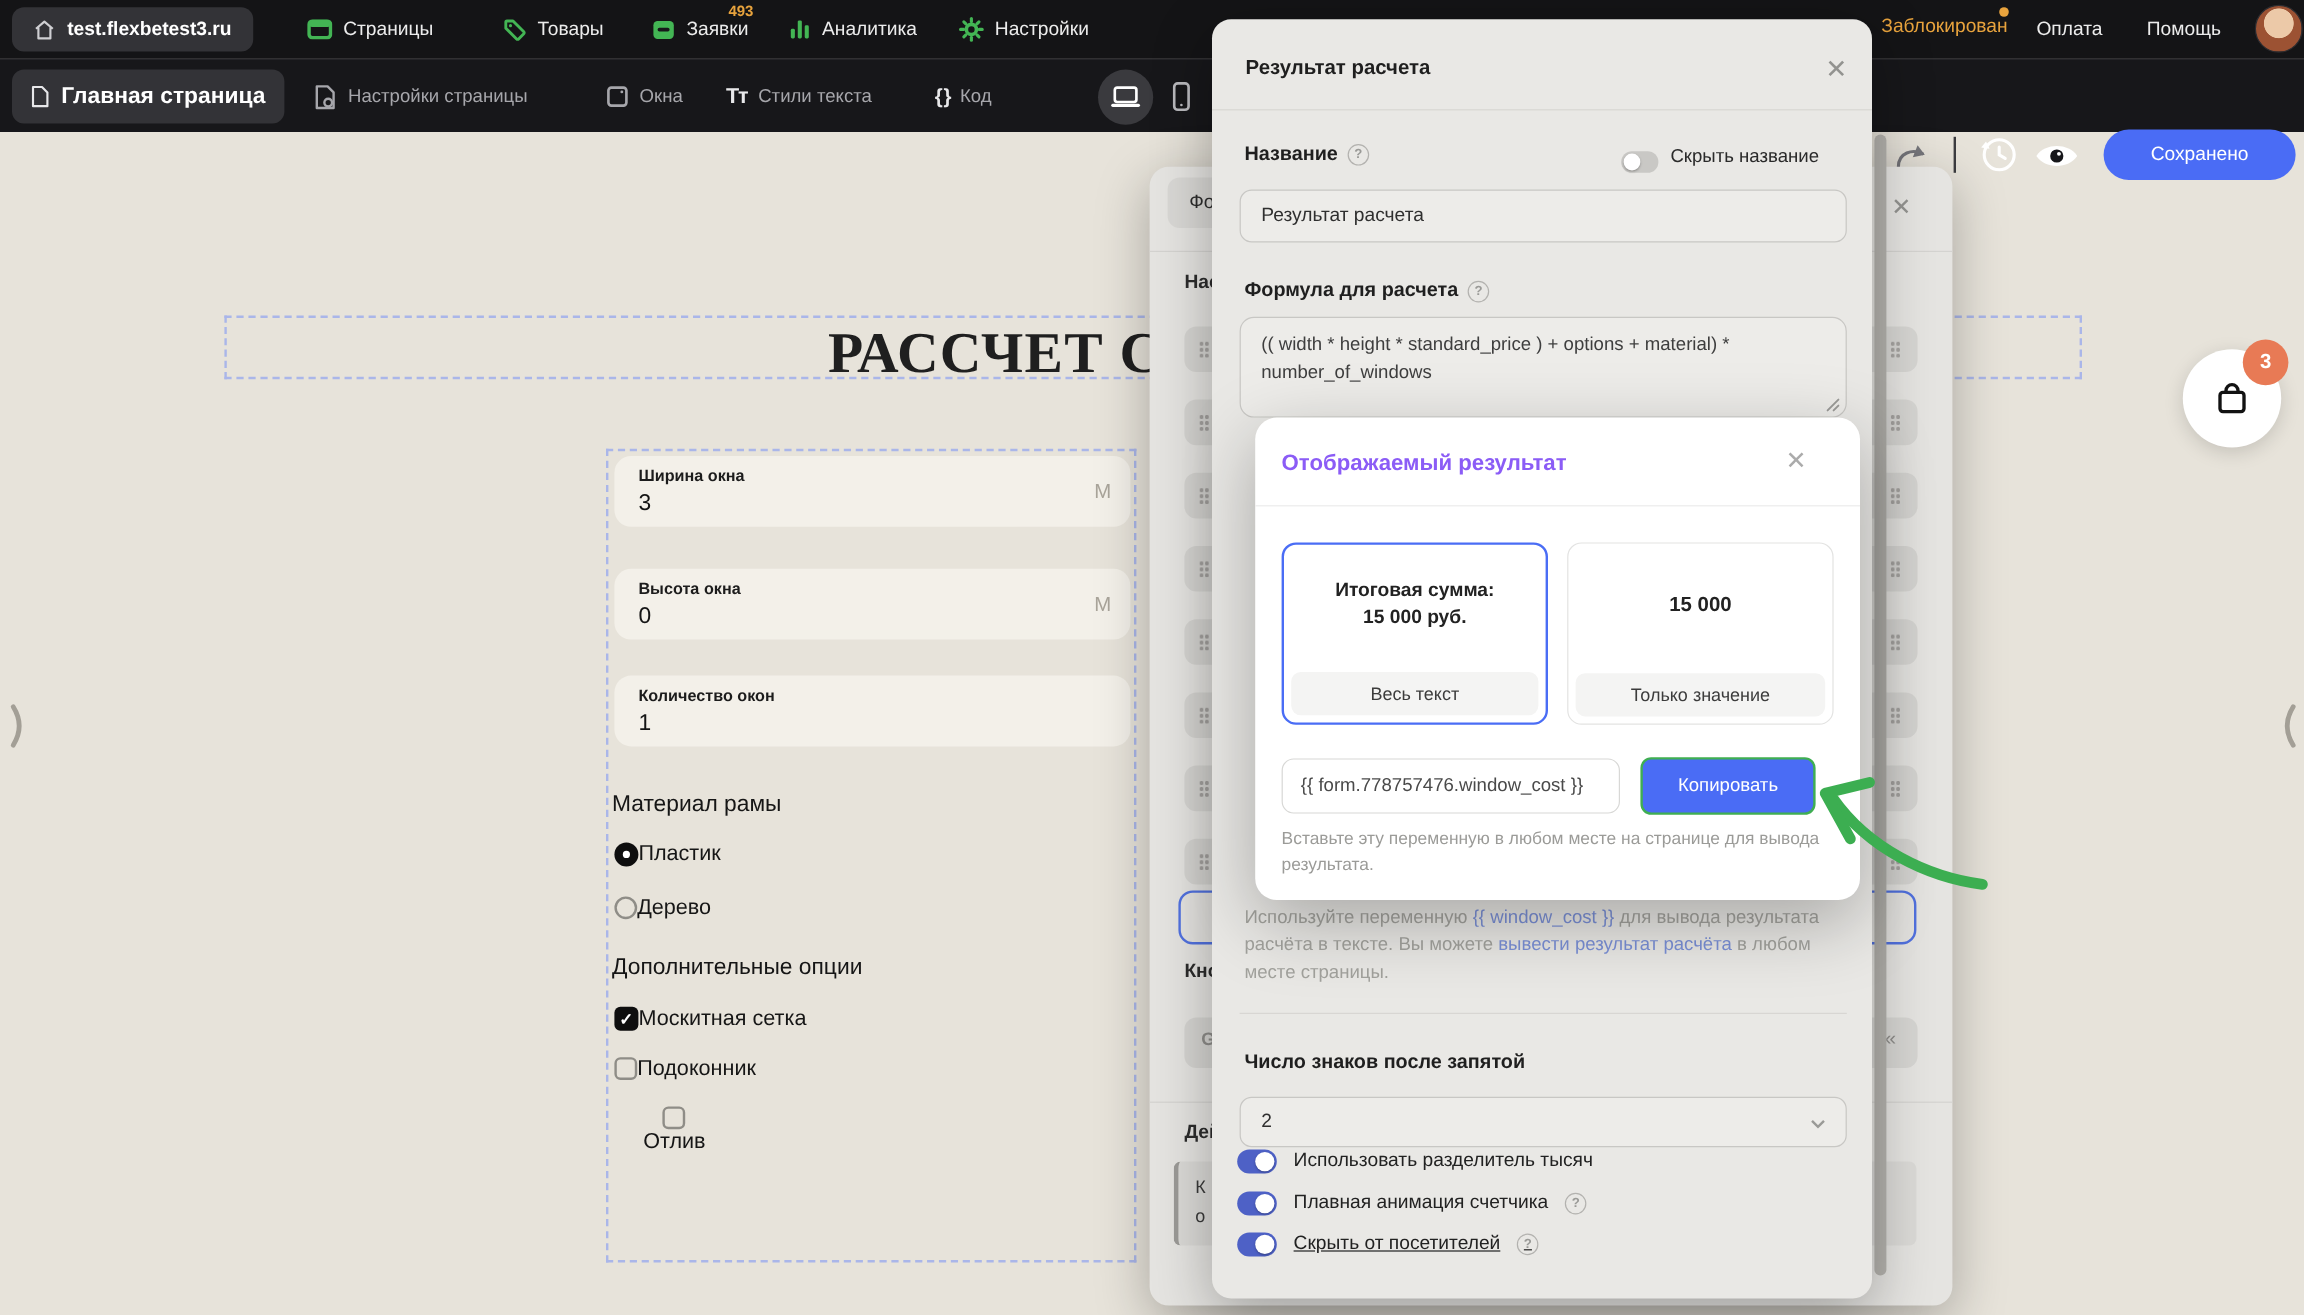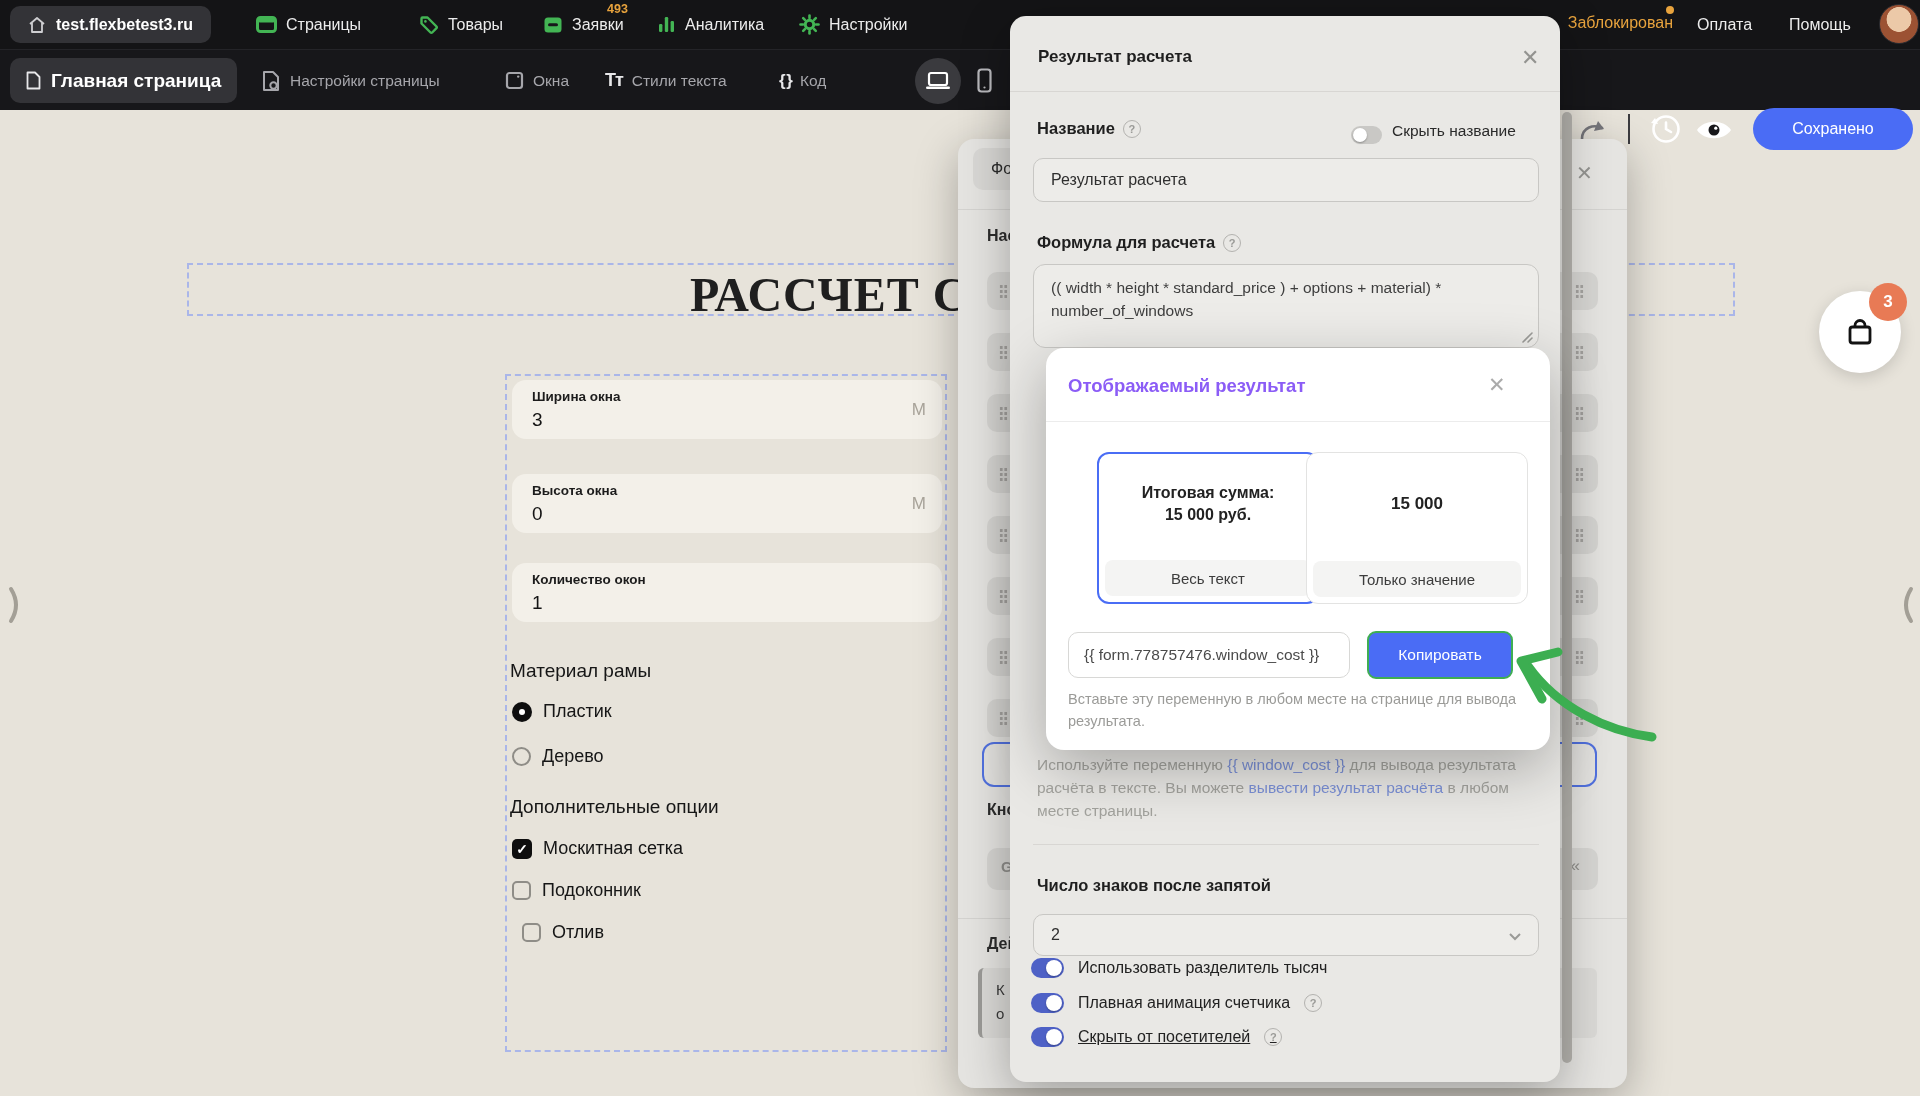--- a/index.html
+++ b/index.html
@@ -32,21 +32,21 @@
   .field-value{font-size:19px;color:#141414;}
   .field-unit{font-size:17px;color:#a9a49a;}
   .grp-label{font-size:19px;color:#161616;}
   .opt-label{font-size:18px;color:#161616;}
   .radio-on{width:20px;height:20px;border-radius:50%;background:#0e0e0e;position:relative;}
   .radio-on::after{content:"";position:absolute;left:7px;top:7px;width:6px;height:6px;border-radius:50%;background:#fff;}
   .radio-off{width:19px;height:19px;border-radius:50%;border:2px solid #8f8d87;}
   .cb-on{width:20px;height:20px;border-radius:5px;background:#0e0e0e;color:#fff;font-size:14px;font-weight:700;
     display:flex;align-items:center;justify-content:center;}
   .cb-off{width:19px;height:19px;border-radius:5px;border:2px solid #8f8d87;}
-  .opt-row{display:flex;align-items:center;gap:11px;justify-content:center;}
+  .opt-row{display:flex;align-items:center;justify-content:center;}
 
   
   .back-modal{left:958px;top:139px;width:669px;height:949px;background:#e5e4e1;border-radius:16px;
     box-shadow:0 12px 44px rgba(0,0,0,.28);z-index:20;}
   .bm-row{position:absolute;left:29px;width:611px;height:38px;background:#d6d5d2;border-radius:10px;}
   .drag-dots{position:absolute;top:12px;width:9px;height:14px;
     background-image:radial-gradient(#a5a3a0 1.5px,transparent 1.7px);background-size:4.5px 5px;}
   .bm-label{font-size:16px;font-weight:700;color:#2c2c2c;}
   .x-btn{color:#939390;font-size:20px;line-height:1;cursor:pointer;}
 
@@ -69,21 +69,21 @@
   .toggle.off .knob{left:2px;}
   .tg-row{display:flex;align-items:center;gap:14px;font-size:16px;color:#222;}
   .hint-text{font-size:15.5px;line-height:23px;color:#a2a29d;}
   .hint-link{color:#7b90d6;}
 
   
   .sub-modal{left:1046px;top:348px;width:504px;height:402px;background:#fff;border-radius:18px;
     box-shadow:0 18px 60px rgba(0,0,0,.28);z-index:40;}
   .sm-title{font-size:18.5px;font-weight:700;color:#8b5cf6;}
   .res-card{position:absolute;top:452px;height:152px;width:222px;background:#fff;border-radius:12px;}
-  .res-card.sel{border:2.5px solid #4a6df5;margin-left:29px;}
+  .res-card.sel{border:2.5px solid #4a6df5;}
   .res-card.unsel{border:1.5px solid #e3e3e2;}
   .res-card .cap{position:absolute;left:6px;right:6px;bottom:6px;height:36px;background:#f4f4f3;border-radius:8px;
     display:flex;align-items:center;justify-content:center;font-size:15px;color:#3c3c3c;}
   .res-card .body{position:absolute;left:0;right:0;top:0;bottom:48px;display:flex;flex-direction:column;
     align-items:center;justify-content:center;font-size:16px;font-weight:700;color:#222;line-height:22px;}
   .var-input{background:#fff;border:1px solid #d8d8d6;border-radius:10px;display:flex;align-items:center;
     padding:0 15px;font-size:15.5px;color:#4a4a4a;white-space:nowrap;overflow:hidden;}
   .copy-btn{background:#4a6cf5;border:2.5px solid #3fae52;border-radius:9px;color:#fff;font-size:15.5px;
     display:flex;align-items:center;justify-content:center;cursor:pointer;}
   .sm-helper{font-size:14.5px;line-height:22px;color:#9b9b98;}
@@ -135,21 +135,21 @@
 
     <div class="abs grp-label" style="left:510px;top:686px;">Дополнительные опции</div>
     <div class="abs opt-row" style="left:512px;top:728px;">
       <span class="cb-on">✓</span>
       <span class="opt-label">Москитная сетка</span>
     </div>
     <div class="abs opt-row" style="left:512px;top:770px;">
       <span class="cb-off"></span>
       <span class="opt-label">Подоконник</span>
     </div>
-    <div class="abs opt-row" style="left:522px;top:812px;">
+    <div class="abs opt-row" style="left:536px;top:812px;flex-direction:column;">
       <span class="cb-off"></span>
       <span class="opt-label">Отлив</span>
     </div>
 
     <svg class="abs" style="left:6px;top:475px;" width="20" height="40" viewBox="0 0 20 40">
       <path d="M5,4 Q15,20 5,36" fill="none" stroke="#a39f96" stroke-width="4" stroke-linecap="round"></path>
     </svg>
     <svg class="abs" style="left:1896px;top:475px;" width="20" height="40" viewBox="0 0 20 40">
       <path d="M15,4 Q5,20 15,36" fill="none" stroke="#a39f96" stroke-width="4" stroke-linecap="round"></path>
     </svg>

